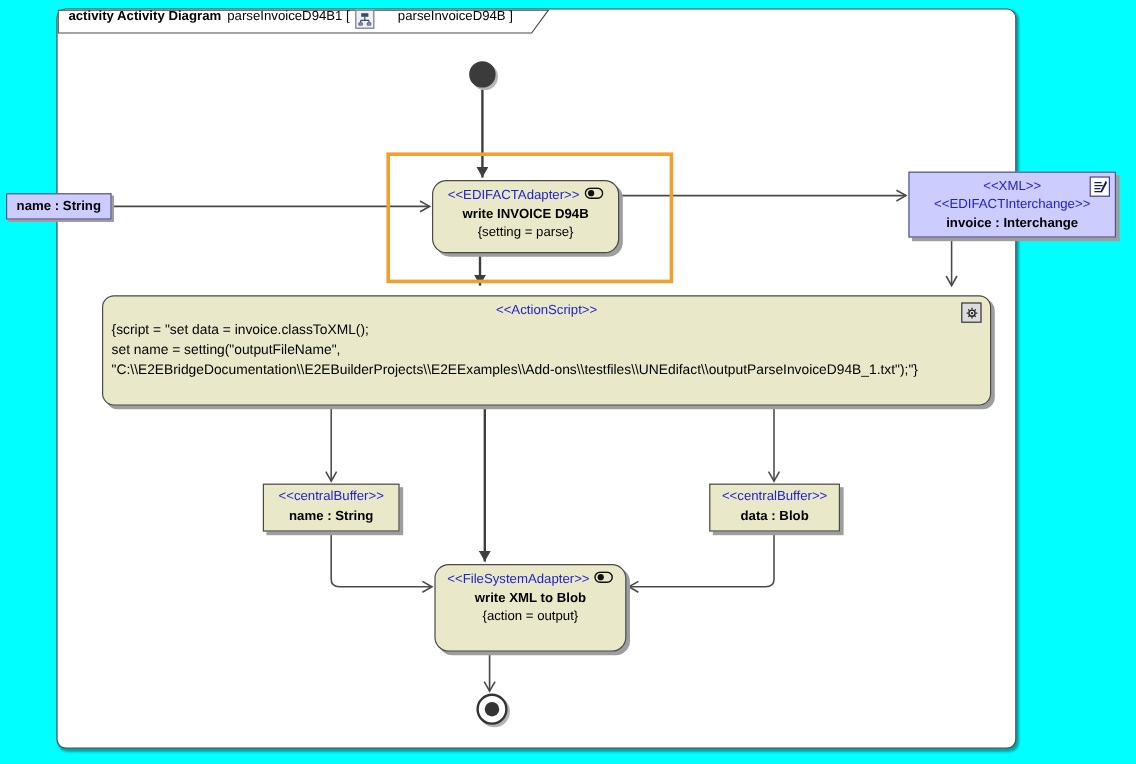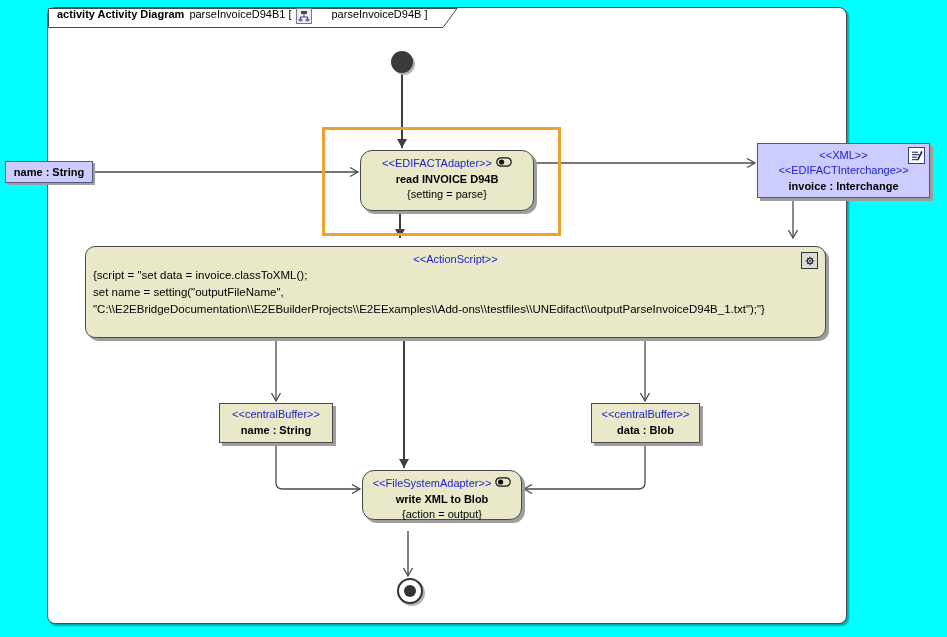--- a/index.html
+++ b/index.html
@@ -21,29 +21,29 @@
   .node{position:absolute;box-sizing:border-box;background:#E9E9C9;border:1.5px solid #4a4a4a;
         box-shadow:3px 3px 0 #9e9e9e;font-size:11px;text-align:center;z-index:4;}
   .rounded{border-radius:12px;}
   .stereo{color:#2121CD;line-height:15px;white-space:nowrap;}
   .nname{font-weight:bold;color:#000;line-height:16px;white-space:nowrap;}
   .constraint{color:#000;line-height:15px;white-space:nowrap;}
   .stereo-row{display:flex;align-items:center;justify-content:center;gap:4px;line-height:15px;}
 
   .obj{background:#CCCCFF;border:1.5px solid #55557f;}
 
-  #node-edifact{left:360px;top:150px;width:174px;height:61px;padding-top:5px;}
+  #node-edifact{left:360px;top:150px;width:156px;height:61px;padding-top:5px;}
   #node-xml{left:757px;top:143px;width:173px;height:55px;padding-top:4px;}
   #label-name{left:5px;top:161px;width:88px;height:22px;border-width:1px;display:flex;
               align-items:center;justify-content:center;box-shadow:2px 2px 0 #9e9e9e;}
   #node-as{left:85px;top:246px;width:741px;height:92px;border-radius:10px;padding-top:5px;}
   #node-as .script{ text-align:left;padding-left:7px;font-size:11.5px;line-height:17px;color:#000;white-space:nowrap;}
   #buffer-name{left:219px;top:403px;width:114px;height:40px;border-width:1px;padding-top:3px;}
   #buffer-data{left:591px;top:403px;width:109px;height:40px;border-width:1px;padding-top:3px;}
-  #node-fsa{left:362px;top:470px;width:160px;height:50px;padding-top:5px;}
+  #node-fsa{left:362px;top:470px;width:160px;height:73px;padding-top:5px;}
 
   
   #initial-node{position:absolute;left:391px;top:51px;width:22px;height:22px;border-radius:50%;
                 background:#3b3b3b;box-shadow:2px 2px 0 #b5b5b5;z-index:4;}
   #final-node{position:absolute;left:397px;top:578px;width:26px;height:26px;border-radius:50%;
               background:#fff;border:2px solid #333;box-sizing:border-box;box-shadow:2px 2px 0 #b5b5b5;
               display:flex;align-items:center;justify-content:center;z-index:4;}
   #final-node .dot{width:12px;height:12px;border-radius:50%;background:#333;}
 
   
@@ -114,21 +114,21 @@
   <div id="node-edifact" class="node rounded">
     <div class="stereo-row">
       <span class="stereo">&lt;&lt;EDIFACTAdapter&gt;&gt;</span>
       <span>
         <svg width="16" height="10" viewBox="0 0 16 10">
           <rect x="0.8" y="0.8" width="14.4" height="8.4" rx="4.2" fill="none" stroke="#111" stroke-width="1.2"></rect>
           <circle cx="5.6" cy="5" r="2.6" fill="#111"></circle>
         </svg>
       </span>
     </div>
-    <div class="nname">read INVOICE D94B</div>
+    <div class="nname">write INVOICE D94B</div>
     <div class="constraint">{setting = parse}</div>
   </div>
 
   <div id="node-xml" class="node obj">
     <div class="stereo">&lt;&lt;XML&gt;&gt;</div>
     <div class="stereo">&lt;&lt;EDIFACTInterchange&gt;&gt;</div>
     <div class="nname">invoice : Interchange</div>
     <div id="xml-doc-icon" class="corner-icon">
       <svg width="13" height="13" viewBox="0 0 13 13">
         <path d="M2,3.2 H8 M2,5.7 H9 M2,8.2 H7 M2,10.7 H8.5" stroke="#1a1a55" stroke-width="1" fill="none"></path>

